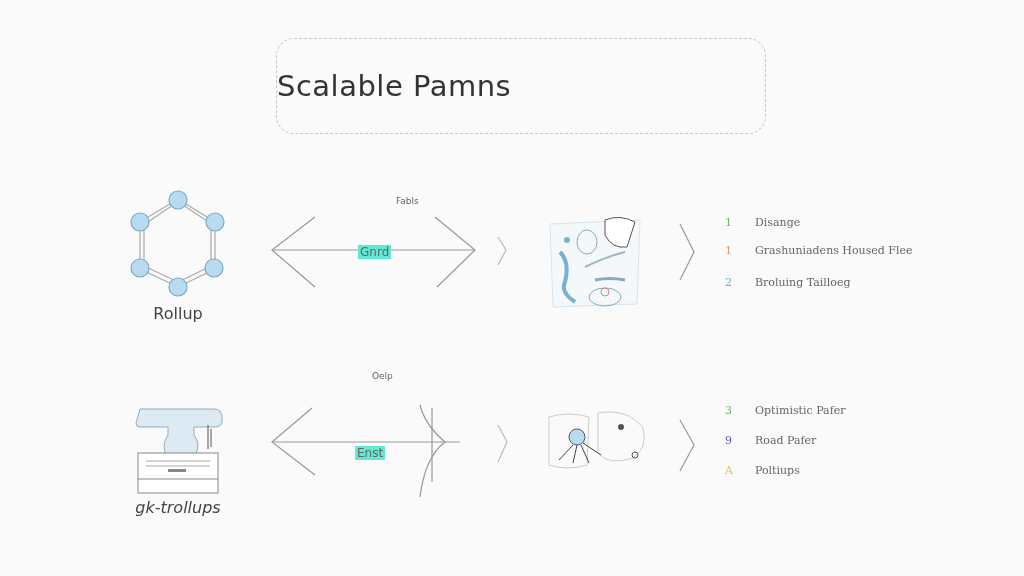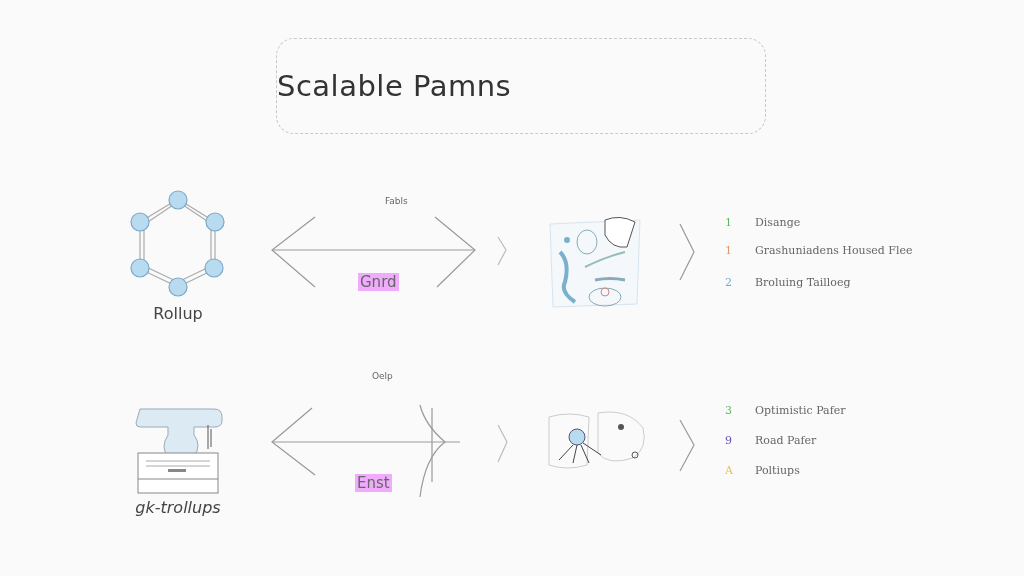--- a/index.html
+++ b/index.html
@@ -9,21 +9,21 @@
     font-family:"DejaVu Sans", sans-serif; color:#333;
   }
   .abs { position:absolute; }
   .title-box {
     left:276px; top:38px; width:490px; height:96px;
     border:1.5px dashed #c8c8c8; border-radius:18px; box-sizing:border-box;
     display:flex; align-items:center; justify-content:flex-start;
   }
   .title-text { font-size:29px; color:#333; letter-spacing:0.5px; }
   .node-label { font-size:16px; color:#444; text-align:center; width:140px; }
-  .edge-label { font-size:15px; color:#666; background:#f0abfc; padding:0 2px;margin-top:28px; }
+  .edge-label { font-size:12px; color:#666; background:#5eead4; padding:0 2px; }
   .top-label { font-size:9px; color:#666; }
   .legend-row { display:flex; align-items:center; height:20px; font-family:"DejaVu Serif", serif; }
   .legend-num { width:30px; font-size:11px; }
   .legend-text { font-size:11px; color:#666; }
   svg { overflow:visible; }
 </style>
 </head>
 <body>
 
 <div class="abs title-box">
@@ -51,21 +51,21 @@
         <circle cx="90" cy="37" r="9"></circle>
       <circle cx="89" cy="83" r="9"></circle>
         <circle cx="53" cy="102" r="9"></circle>
       <circle cx="15" cy="83" r="9"></circle>
         <circle cx="15" cy="37" r="9"></circle>
     </g>
   </svg>
 </div>
 <div class="abs node-label" style="left:108px;top:304px;">Rollup</div>
 
-<div class="abs top-label" style="left:385px;top:196px;text-align:right;">Fabls</div>
+<div class="abs top-label" style="left:396px;top:196px;text-align:right;">Fabls</div>
 <div class="abs" style="left:270px;top:215px;">
   <svg width="240" height="80" viewBox="0 0 240 80">
     <g stroke="#999" stroke-width="1.2" fill="none">
       <line x1="2" y1="35" x2="205" y2="35"></line>
       <polyline points="45,2 2,35 45,72"></polyline>
       <polyline points="165,2 205,35 167,72"></polyline>
       <polyline points="228,22 236,35 228,50" stroke="#bbb"></polyline>
     </g>
   </svg>
 </div>

